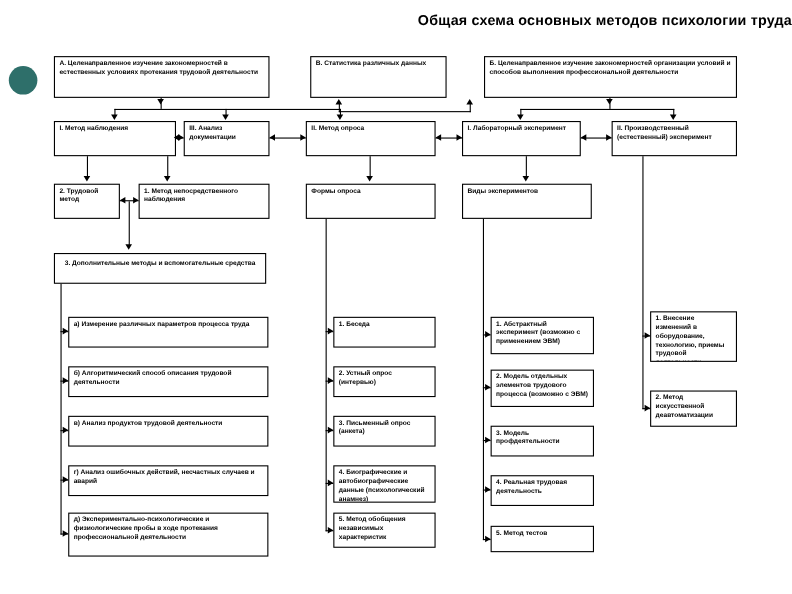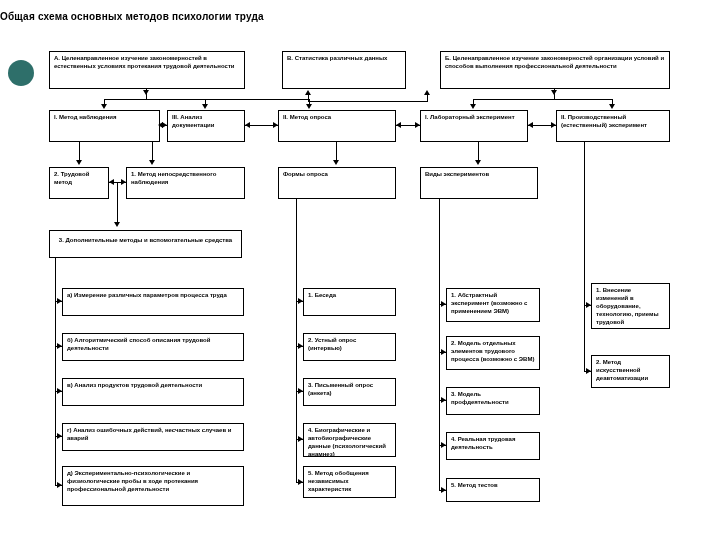--- a/index.html
+++ b/index.html
@@ -7,22 +7,22 @@
     width:720px;height:540px;background:#ffffff;
     font-family:"Liberation Sans","DejaVu Sans",sans-serif;
     overflow:hidden;position:relative;
   }
   #slide{position:absolute;left:0;top:0;width:720px;height:540px;}
   .deco-circle{
     position:absolute;border-radius:50%;
     background:#2e6f6a;
   }
   .title{
-    position:absolute;text-align:left;font-weight:bold;color:#000;
-    font-size:10px;letter-spacing:.2px;white-space:nowrap;
+    position:absolute;text-align:right;font-weight:bold;color:#000;
+    font-size:13px;letter-spacing:.2px;white-space:nowrap;
   }
   .box{
     position:absolute;box-sizing:border-box;background:#ffffff;
     border:1px solid #000;color:#000;font-size:6px;line-height:1.32;
     padding:3px 4px;font-weight:bold;overflow:hidden;
   }
   .box.ctr{text-align:center;}
   .box.thick{border-width:1.4px;}
   .line{position:absolute;background:#000;}
   .arrow{position:absolute;width:0;height:0;}

